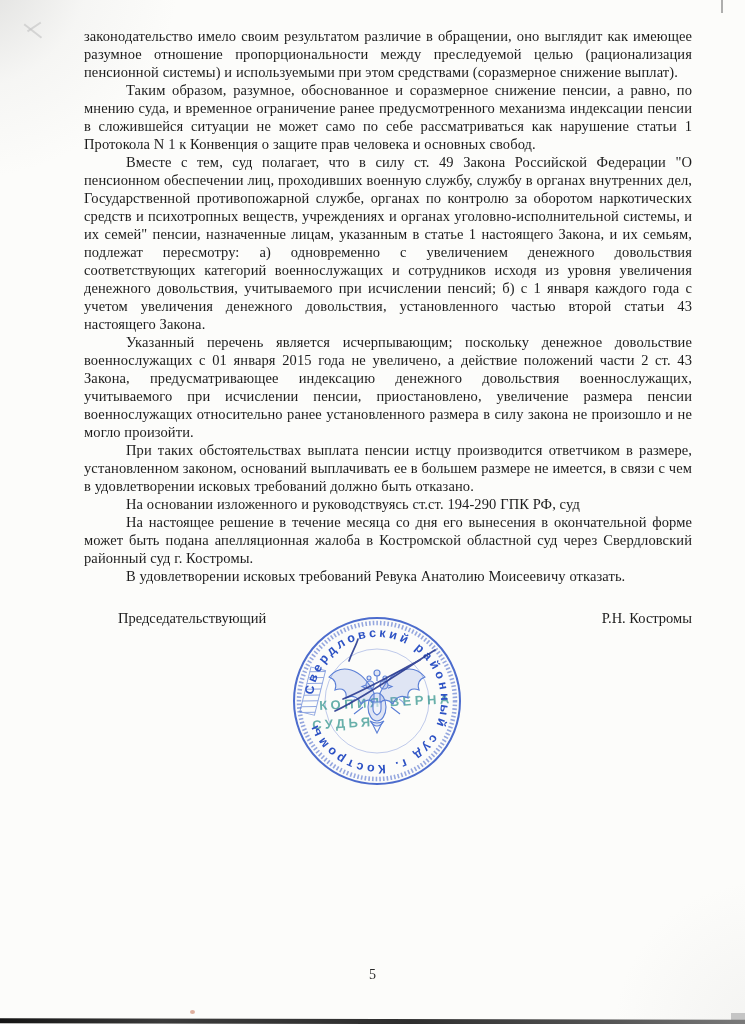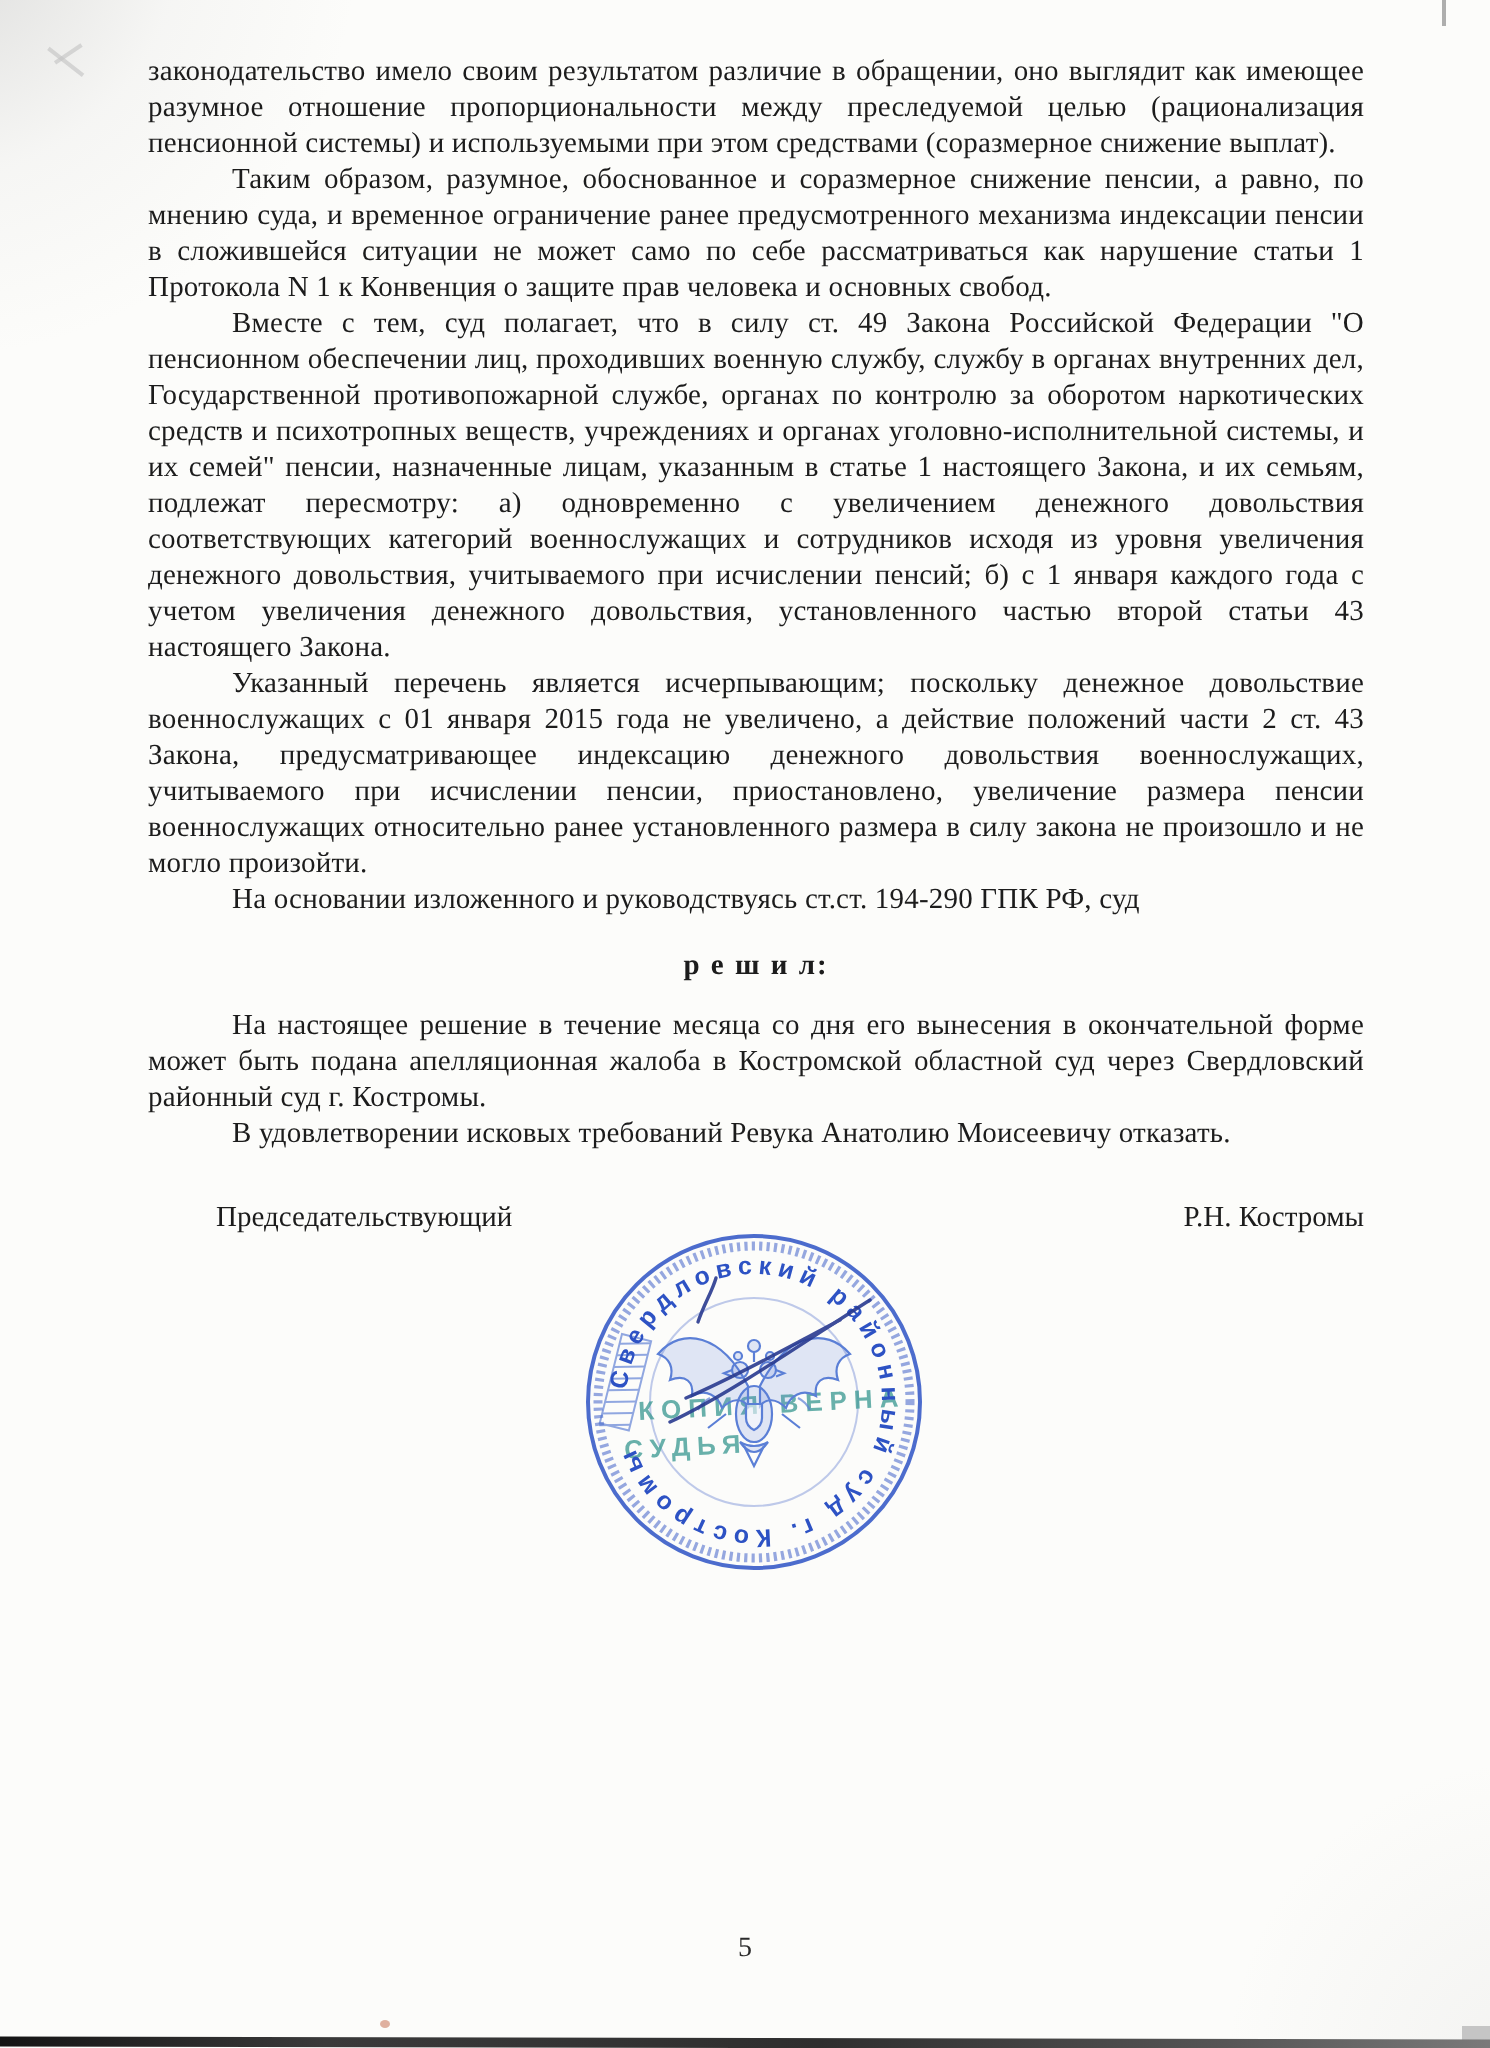--- a/index.html
+++ b/index.html
@@ -12,21 +12,21 @@
   }
   .page {
     position: absolute; inset: 0;
     background:
       radial-gradient(circle at -4% -3%, rgba(170,170,170,0.38), rgba(200,200,200,0.12) 9%, transparent 16%),
       radial-gradient(circle at 103% 101%, rgba(190,190,190,0.15), transparent 12%),
       #fcfcfa;
   }
   .text-block {
     position: absolute;
-    left: 74px; top: 27px; width: 608px;
+    left: 84px; top: 27px; width: 608px;
     color: #1c1c1c;
     font-size: 14.5px;
     line-height: 18px;
   }
   .para {
     margin: 0;
     text-indent: 42px;
     text-align: justify;
     letter-spacing: 0.1px;
   }
@@ -86,23 +86,23 @@
 </head>
 <body>
 
 <div class="page">
 
   <div class="text-block">
     <p class="para no-indent">законодательство имело своим результатом различие в обращении, оно выглядит как имеющее разумное отношение пропорциональности между преследуемой целью (рационализация пенсионной системы) и используемыми при этом средствами (соразмерное снижение выплат).</p>
     <p class="para">Таким образом, разумное, обоснованное и соразмерное снижение пенсии, а равно, по мнению суда, и временное ограничение ранее предусмотренного механизма индексации пенсии в сложившейся ситуации не может само по себе рассматриваться как нарушение статьи 1 Протокола N 1 к Конвенция о защите прав человека и основных свобод.</p>
     <p class="para">Вместе с тем, суд полагает, что в силу ст. 49 Закона Российской Федерации "О пенсионном обеспечении лиц, проходивших военную службу, службу в органах внутренних дел, Государственной противопожарной службе, органах по контролю за оборотом наркотических средств и психотропных веществ, учреждениях и органах уголовно-исполнительной системы, и их семей" пенсии, назначенные лицам, указанным в статье 1 настоящего Закона, и их семьям, подлежат пересмотру: а) одновременно с увеличением денежного довольствия соответствующих категорий военнослужащих и сотрудников исходя из уровня увеличения денежного довольствия, учитываемого при исчислении пенсий; б) с 1 января каждого года с учетом увеличения денежного довольствия, установленного частью второй статьи 43 настоящего Закона.</p>
     <p class="para">Указанный перечень является исчерпывающим; поскольку денежное довольствие военнослужащих с 01 января 2015 года не увеличено, а действие положений части 2 ст. 43 Закона, предусматривающее индексацию денежного довольствия военнослужащих, учитываемого при исчислении пенсии, приостановлено, увеличение размера пенсии военнослужащих относительно ранее установленного размера в силу закона не произошло и не могло произойти.</p>
+    <p class="para">При таких обстоятельствах выплата пенсии истцу производится ответчиком в размере, установленном законом, оснований выплачивать ее в большем размере не имеется, в связи с чем в удовлетворении исковых требований должно быть отказано.</p>
     <p class="para">На основании изложенного и руководствуясь ст.ст. 194-290 ГПК РФ, суд</p>
 
-    <h3 class="ruling">р е ш и л:</h3>
 
     <p class="para">На настоящее решение в течение месяца со дня его вынесения в окончательной форме может быть подана апелляционная жалоба в Костромской областной суд через Свердловский районный суд г. Костромы.</p>
     <p class="para">В удовлетворении исковых требований Ревука Анатолию Моисеевичу отказать.</p>
 
     <div class="sign-row">
       <span>Председательствующий</span>
       <span>Р.Н. Костромы</span>
     </div>
   </div>
 

